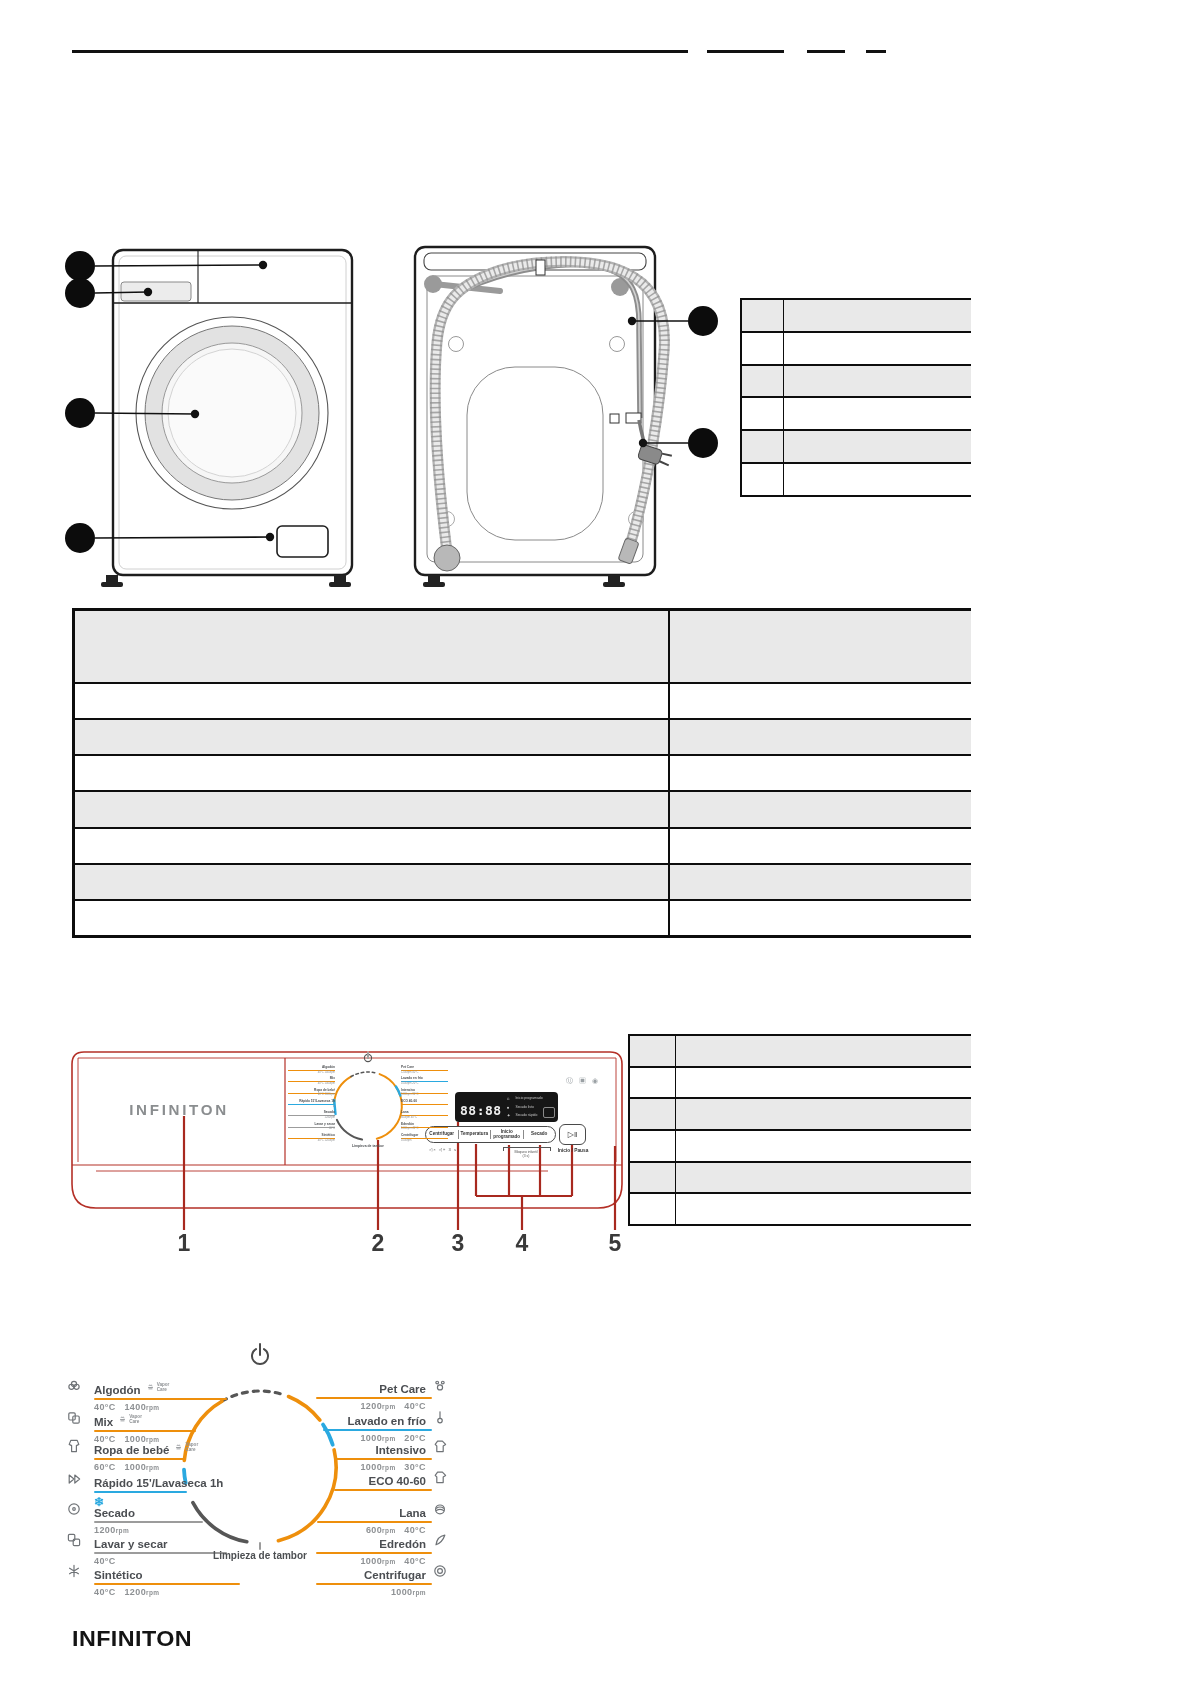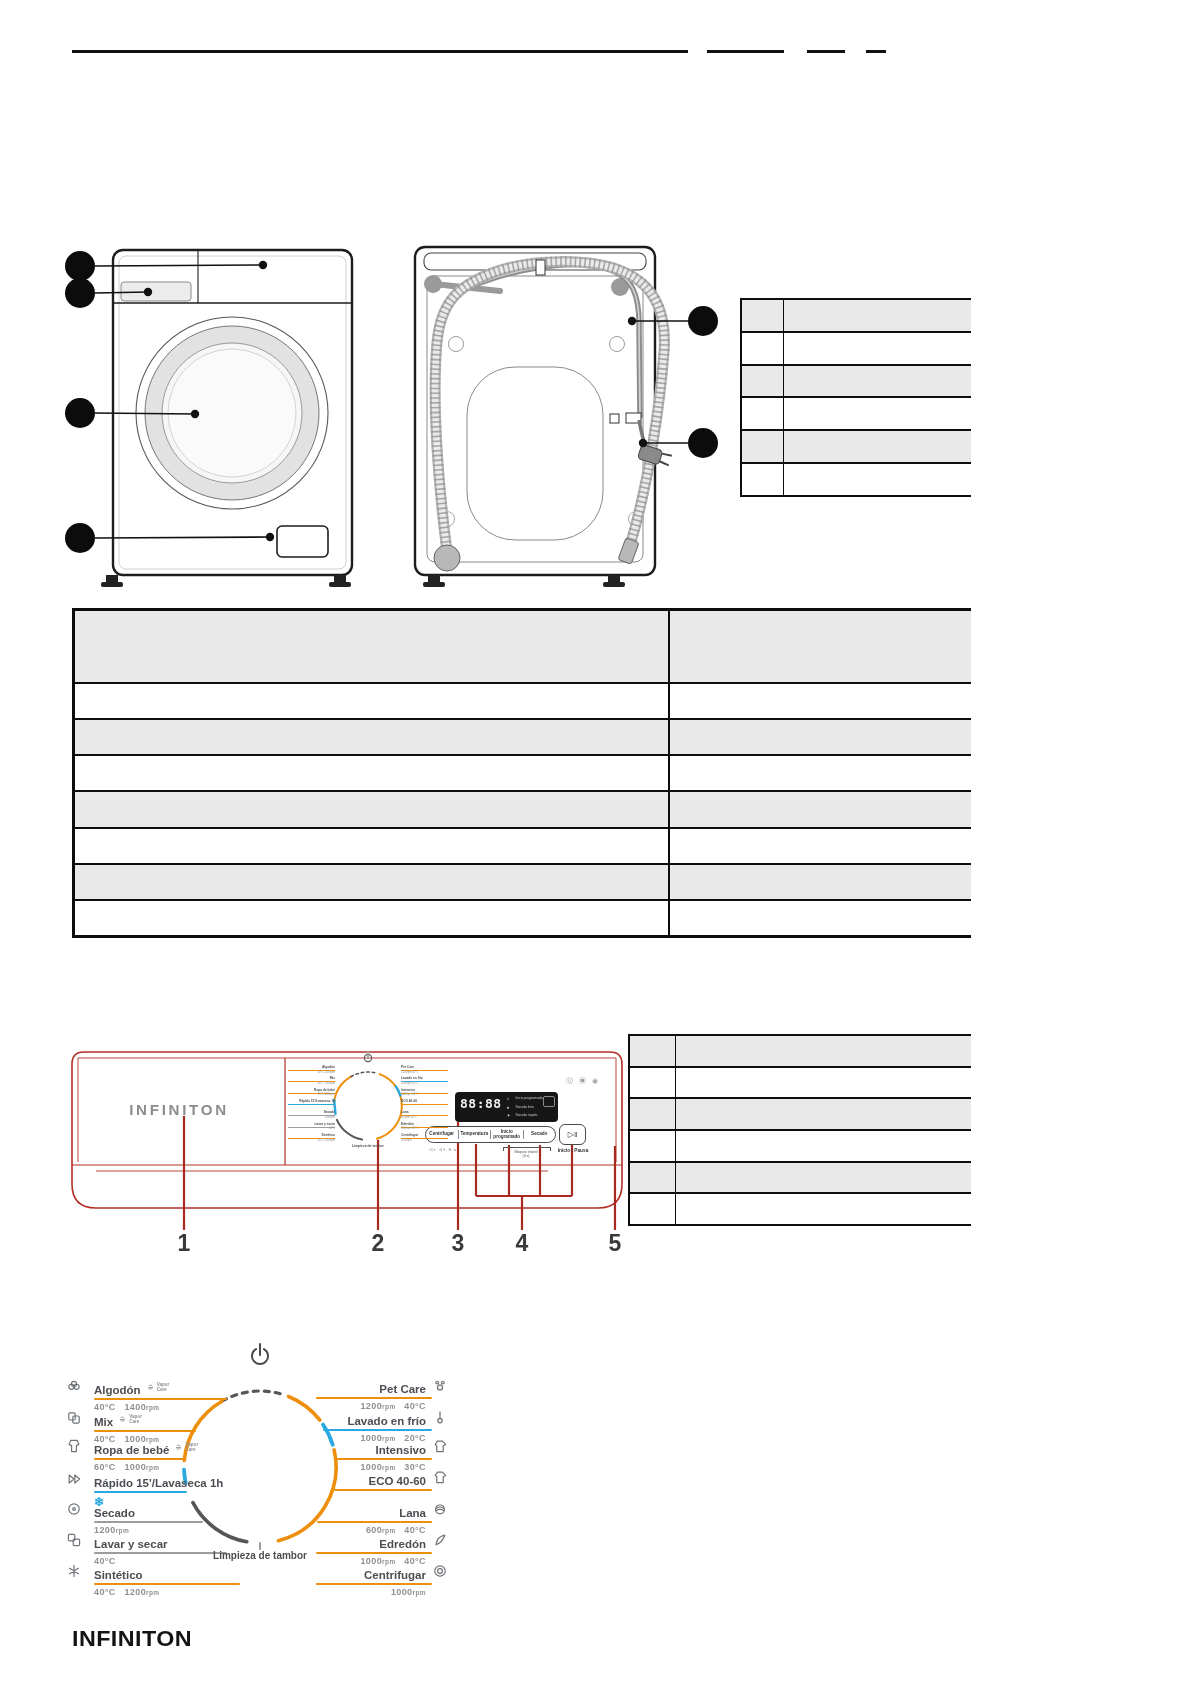--- a/index.html
+++ b/index.html
@@ -22,21 +22,21 @@
   .spec-tbl .ca{flex:0 0 595px;border-right:2.2px solid #0d0d0d;}
   .spec-tbl .cb{flex:1;}
   .panel-tbl{left:628px;top:1034px;width:404px;height:192px;border:2.4px solid #0d0d0d;}
   .panel-tbl .tr:nth-child(odd){background:#e9e9e9;}
   .panel-tbl .c1{width:46px;border-right:1.8px solid #0d0d0d;}
   .panel-tbl .c2{flex:1;}
   
   .panel-logo{position:absolute;left:129px;top:1102px;width:100px;text-align:center;
       font-size:14px;font-weight:bold;letter-spacing:2.5px;color:#8a8d8f;transform:scaleX(1.08);}
   .display{position:absolute;left:455px;top:1092px;width:103px;height:30px;background:#161616;
-      border-radius:4px;display:flex;align-items:flex-start;padding:4px 3px;box-sizing:border-box;}
+      border-radius:4px;display:flex;align-items:flex-end;padding:4px 3px;box-sizing:border-box;}
   .digits{font-family:"DejaVu Sans Mono",monospace;font-weight:bold;font-size:13px;color:#f2f2f2;
       letter-spacing:0.5px;margin-left:2px;}
   .disp-icons{display:flex;flex-direction:column;justify-content:space-between;height:22px;margin-left:5px;}
   .disp-icons span{font-size:4.5px;color:#cfcfcf;line-height:5px;}
   .disp-ind{display:flex;flex-direction:column;justify-content:space-between;height:22px;margin-left:5px;}
   .disp-ind span{font-size:3.4px;color:#c4c4c4;line-height:5px;white-space:nowrap;}
   .disp-box{margin-left:auto;width:11px;height:9px;border:0.8px solid #8a8a8a;border-radius:2px;}
   .cert-icons{position:absolute;left:566px;top:1076px;font-size:7px;color:#9aa0a4;letter-spacing:2px;}
   .btn-row{position:absolute;left:425px;top:1126px;width:131px;height:17px;border:1px solid #4a4a4a;
       border-radius:9px;display:flex;align-items:center;box-sizing:border-box;background:#fff;}

